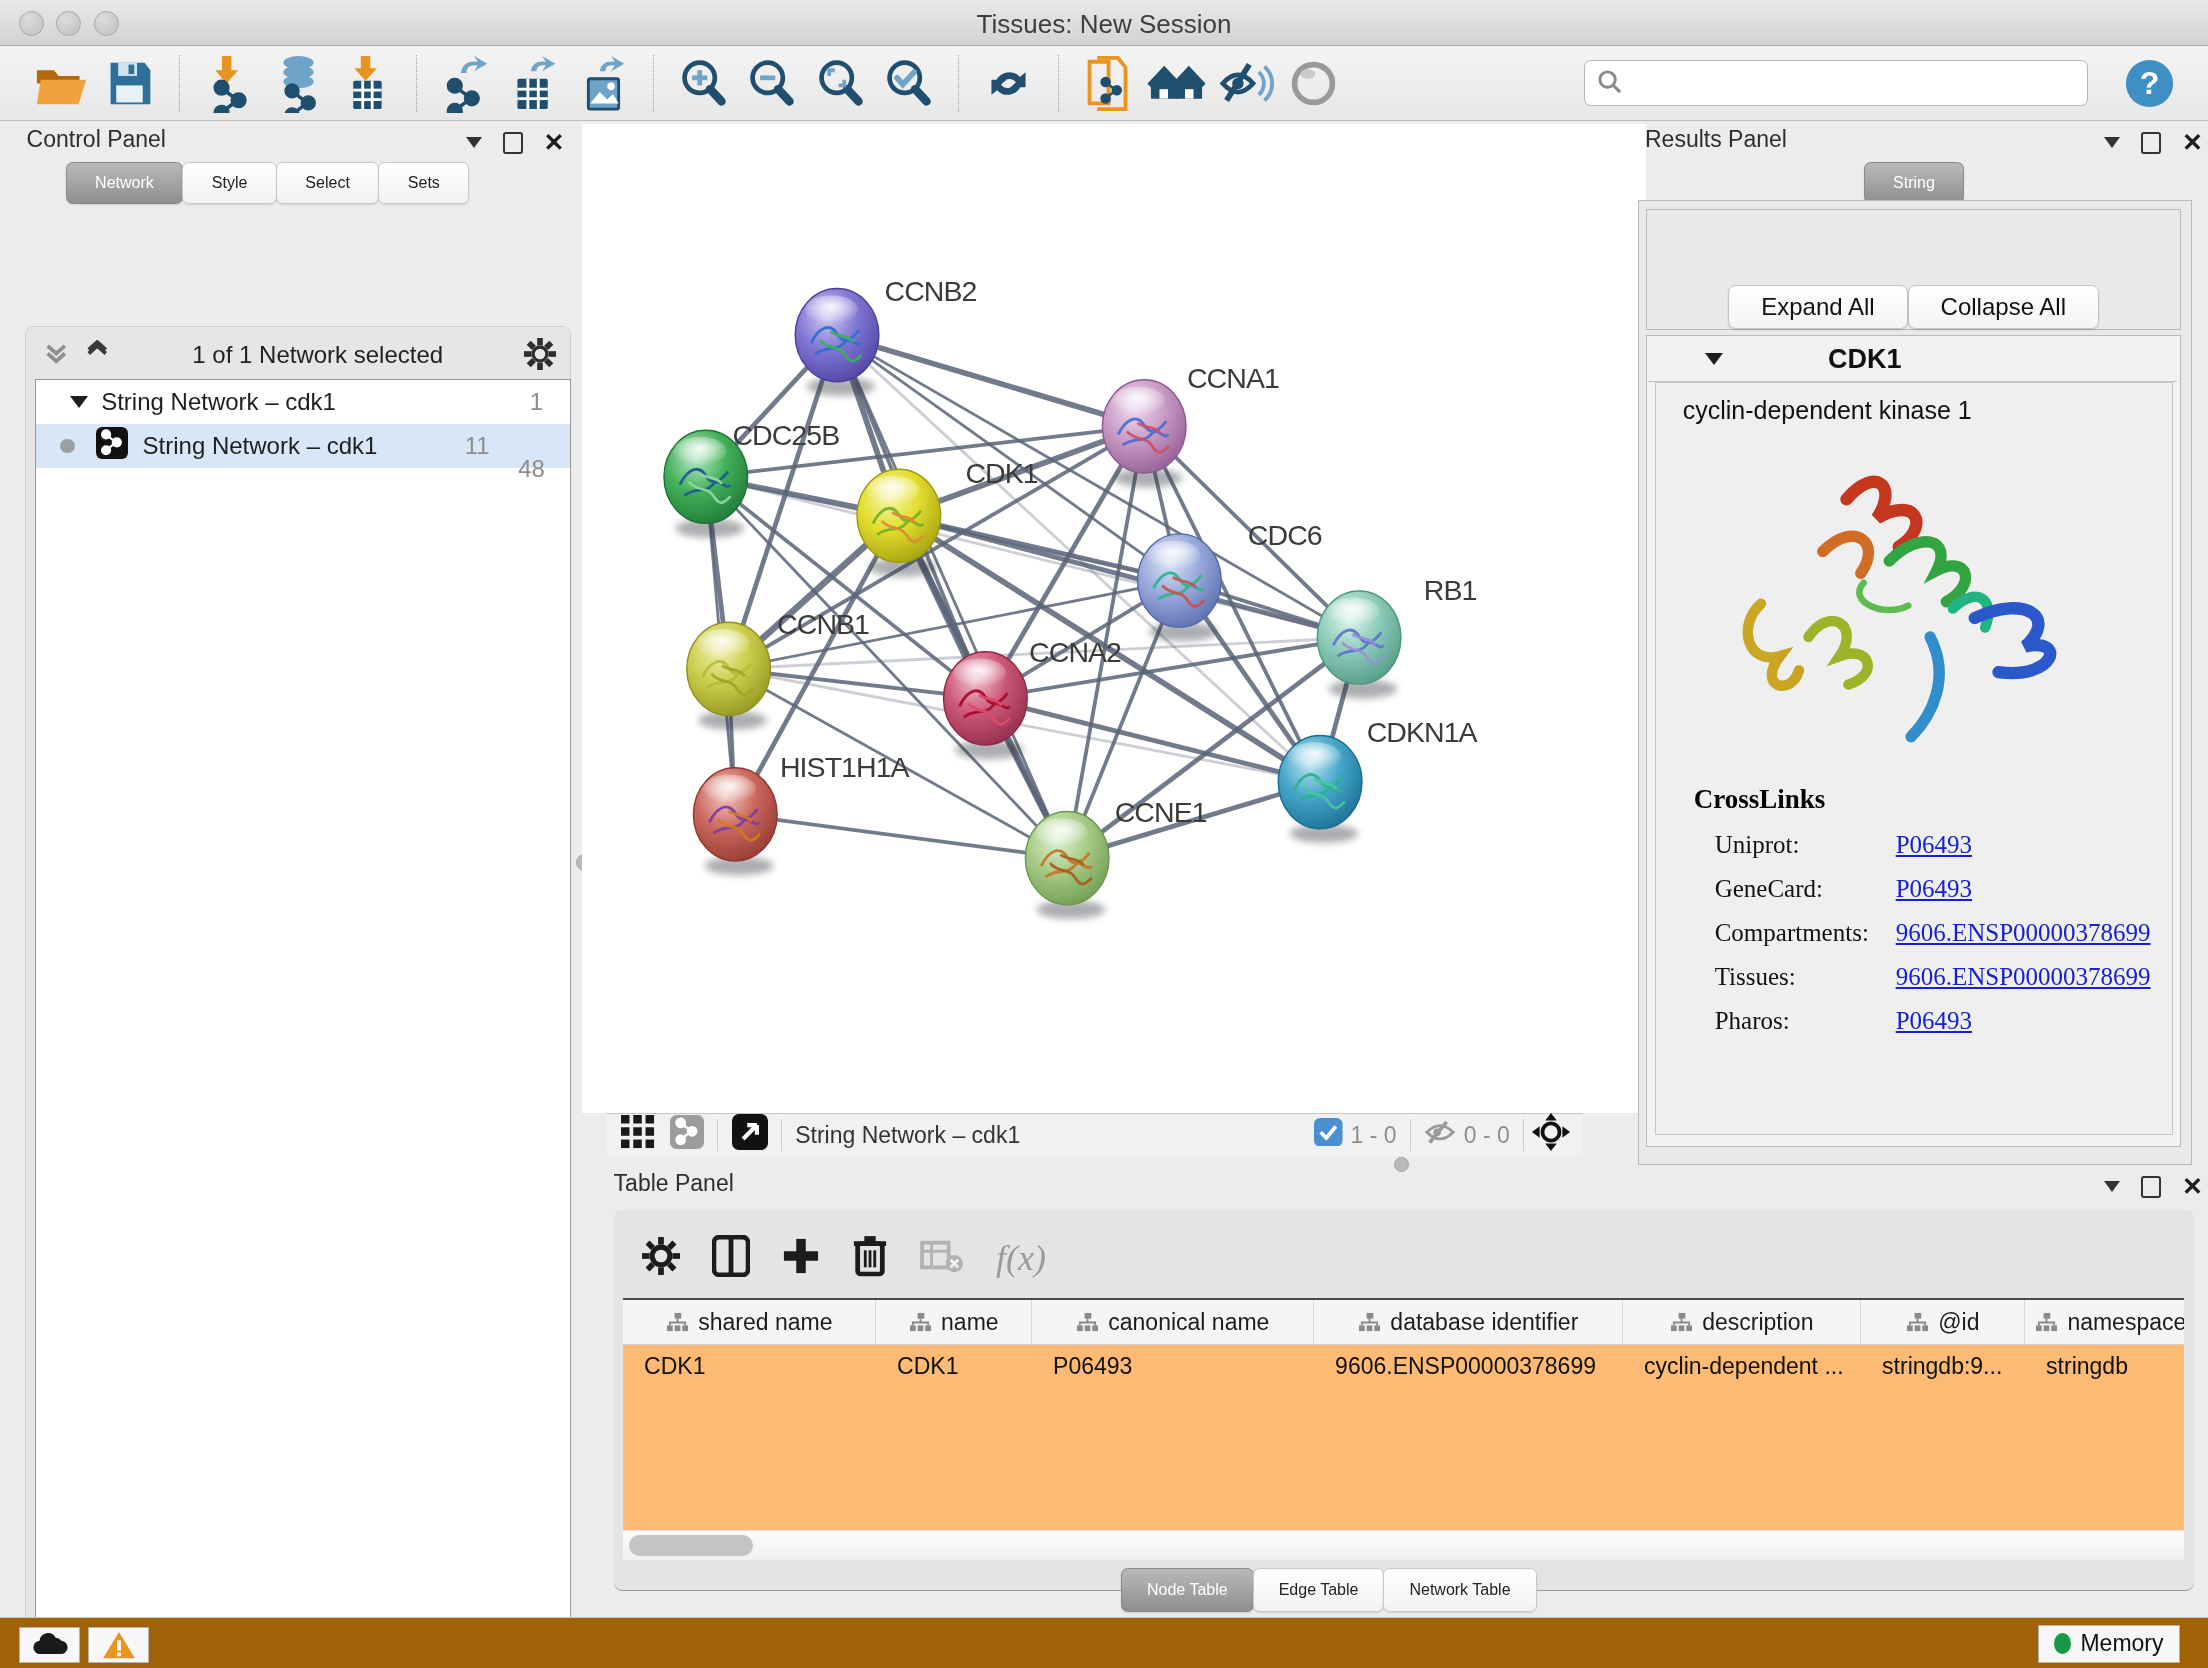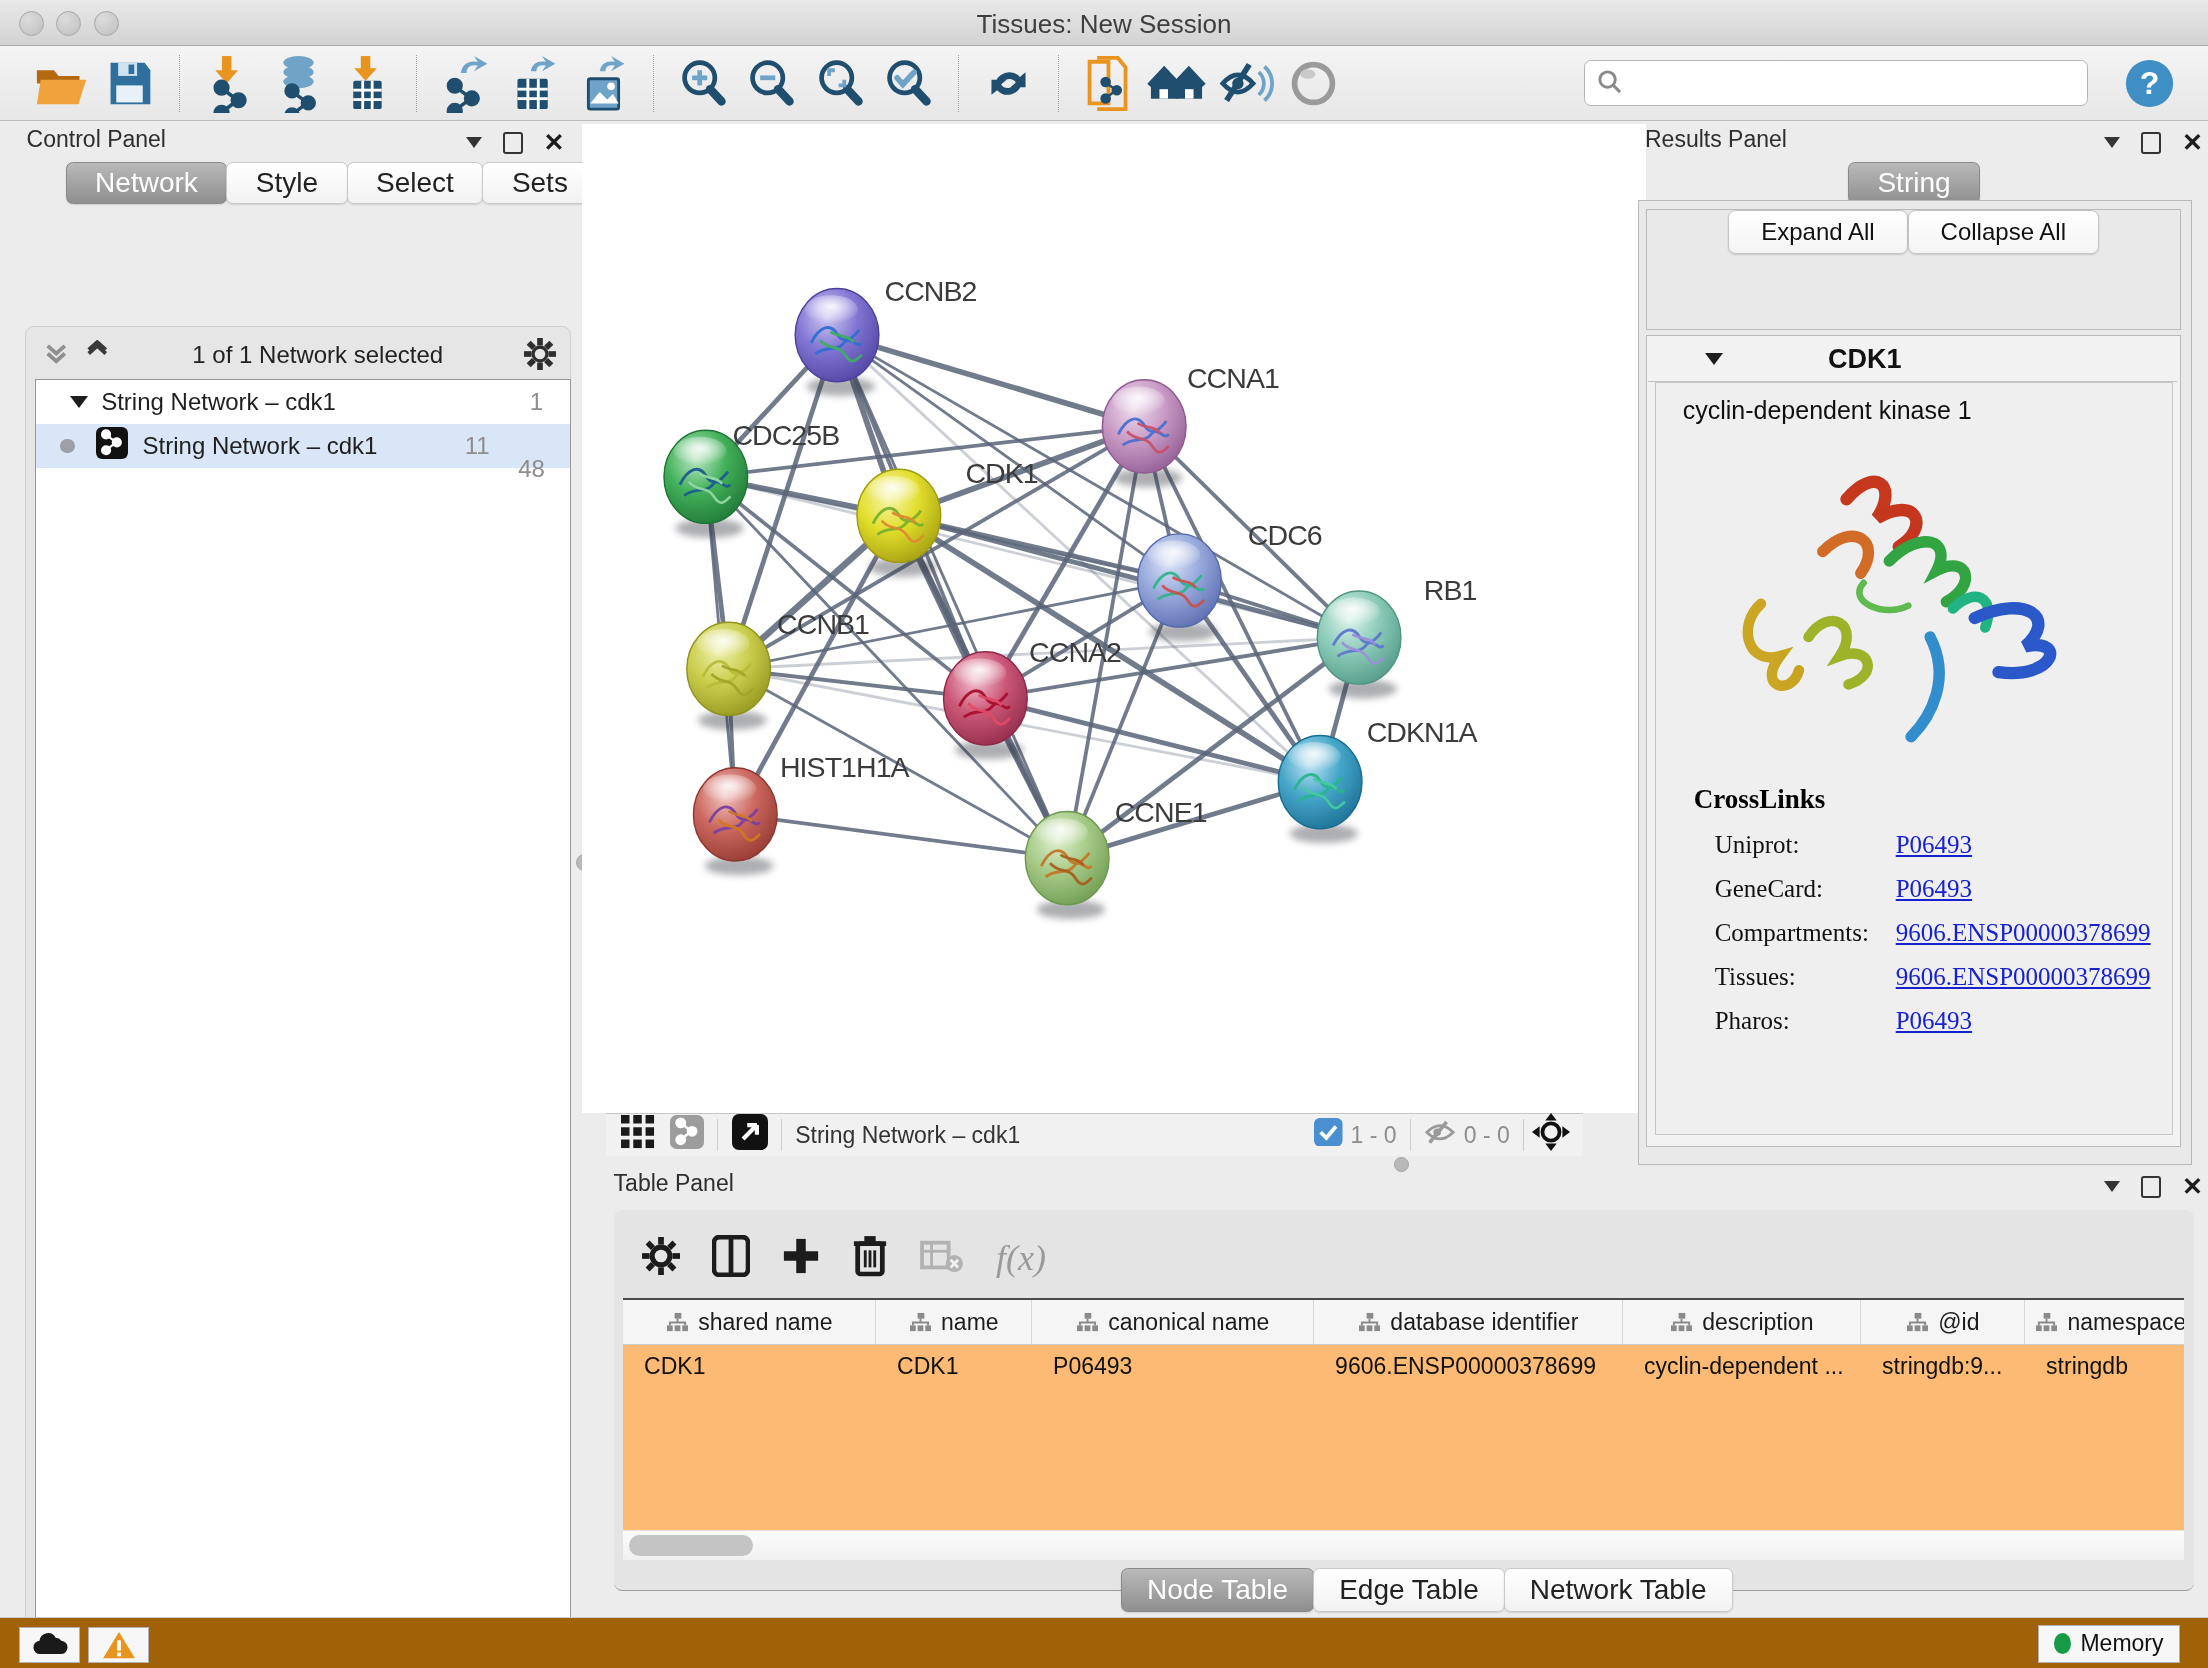--- a/index.html
+++ b/index.html
@@ -22,41 +22,41 @@
   .helpbtn{width:51px;height:51px;margin-left:36px;margin-right:5.7px;}
   
   .ptitle{font-size:23px;color:#2e2e2e;}
   .pctl{display:flex;align-items:center;gap:21px;}
   .pctl .tri{width:0;height:0;border-left:8.6px solid transparent;border-right:8.6px solid transparent;
     border-top:11.4px solid #333;}
   .pctl .flo{width:16px;height:18px;border:2.4px solid #333;border-radius:2.9px;}
   .pctl .clo{font-size:25px;font-weight:bold;color:#1d1d1d;line-height:19px;}
   .tab{height:40px;padding:0 28.5px;background:linear-gradient(#ffffff,#f2f2f2);
     border:1px solid #c9c9c9;border-radius:6.7px;display:flex;align-items:center;
-    font-size:28px;color:#222;margin-left:-1px;box-shadow:0 1px 1.9px rgba(0,0,0,.12);}
+    font-size:16px;color:#222;margin-left:-1px;box-shadow:0 1px 1.9px rgba(0,0,0,.12);}
   .tab.sel{background:linear-gradient(#b9b9b9,#8f8f8f);color:#fff;border-color:#8a8a8a;}
   
   .cpanel{left:7.6px;top:124px;width:563px;height:1484px;}
   .cp-grey{left:17px;top:202px;width:544px;height:1377px;background:#e6e6e6;
     border:1px solid #cfcfcf;border-radius:8.6px;}
   .cp-list{left:27px;top:255px;width:534px;height:1318px;background:#fff;border:1px solid #979797;}
   .treerow{height:44px;display:flex;align-items:center;font-size:24px;color:#1f1f1f;}
   .treerow .cnt{color:#8d8d8d;}
   .rowsel{background:#d9e6f7;}
   
   .canvas{left:582px;top:124px;width:1064px;height:989px;background:#fff;}
   .canvasbar{left:606px;top:1113px;width:977px;height:42px;background:#f1f1f1;
     border-top:1px solid #c6c6c6;display:flex;align-items:center;font-size:23px;color:#333;}
   .cbsep{width:0;height:32px;border-left:1px solid #cccccc;margin:0 13.3px;}
   .cbcount{color:#8d8d8d;display:flex;align-items:center;gap:7.6px;font-size:23px;}
   
   .rpanel{left:1628px;top:124px;width:573px;height:1041px;}
   .r-outer{left:9.5px;top:76px;width:552px;height:963px;background:#e9e9e9;border:1px solid #b9b9b9;}
   .r-btnbox{left:7.6px;top:7.6px;width:533px;height:119px;border:1px solid #b9b9b9;display:flex;
-    align-items:flex-start;justify-content:center;}
+    align-items:flex-end;justify-content:center;}
   .rbtn{height:42px;padding:0 32px;background:linear-gradient(#ffffff,#f4f4f4);
     border:1px solid #c4c4c4;border-radius:7.6px;font-size:24px;color:#111;display:flex;align-items:center;
     box-shadow:0 1px 1.9px rgba(0,0,0,.15);}
   .r-scroll{left:7.6px;top:134px;width:533px;height:810px;border:1px solid #b9b9b9;background:#f2f2f2;}
   .r-gene-hdr{left:1px;top:1px;width:529px;height:44px;border-bottom:1px solid #c2c2c2;
     display:flex;align-items:center;}
   .r-inner{left:7.6px;top:46px;width:516px;height:751px;background:#efefef;border:1px solid #c6c6c6;}
   .serif{font-family:"Liberation Serif",serif;}
   .xlrow{display:flex;font-size:25px;height:44px;align-items:center;}
   .xlrow .lbl{width:181px;color:#111;}

